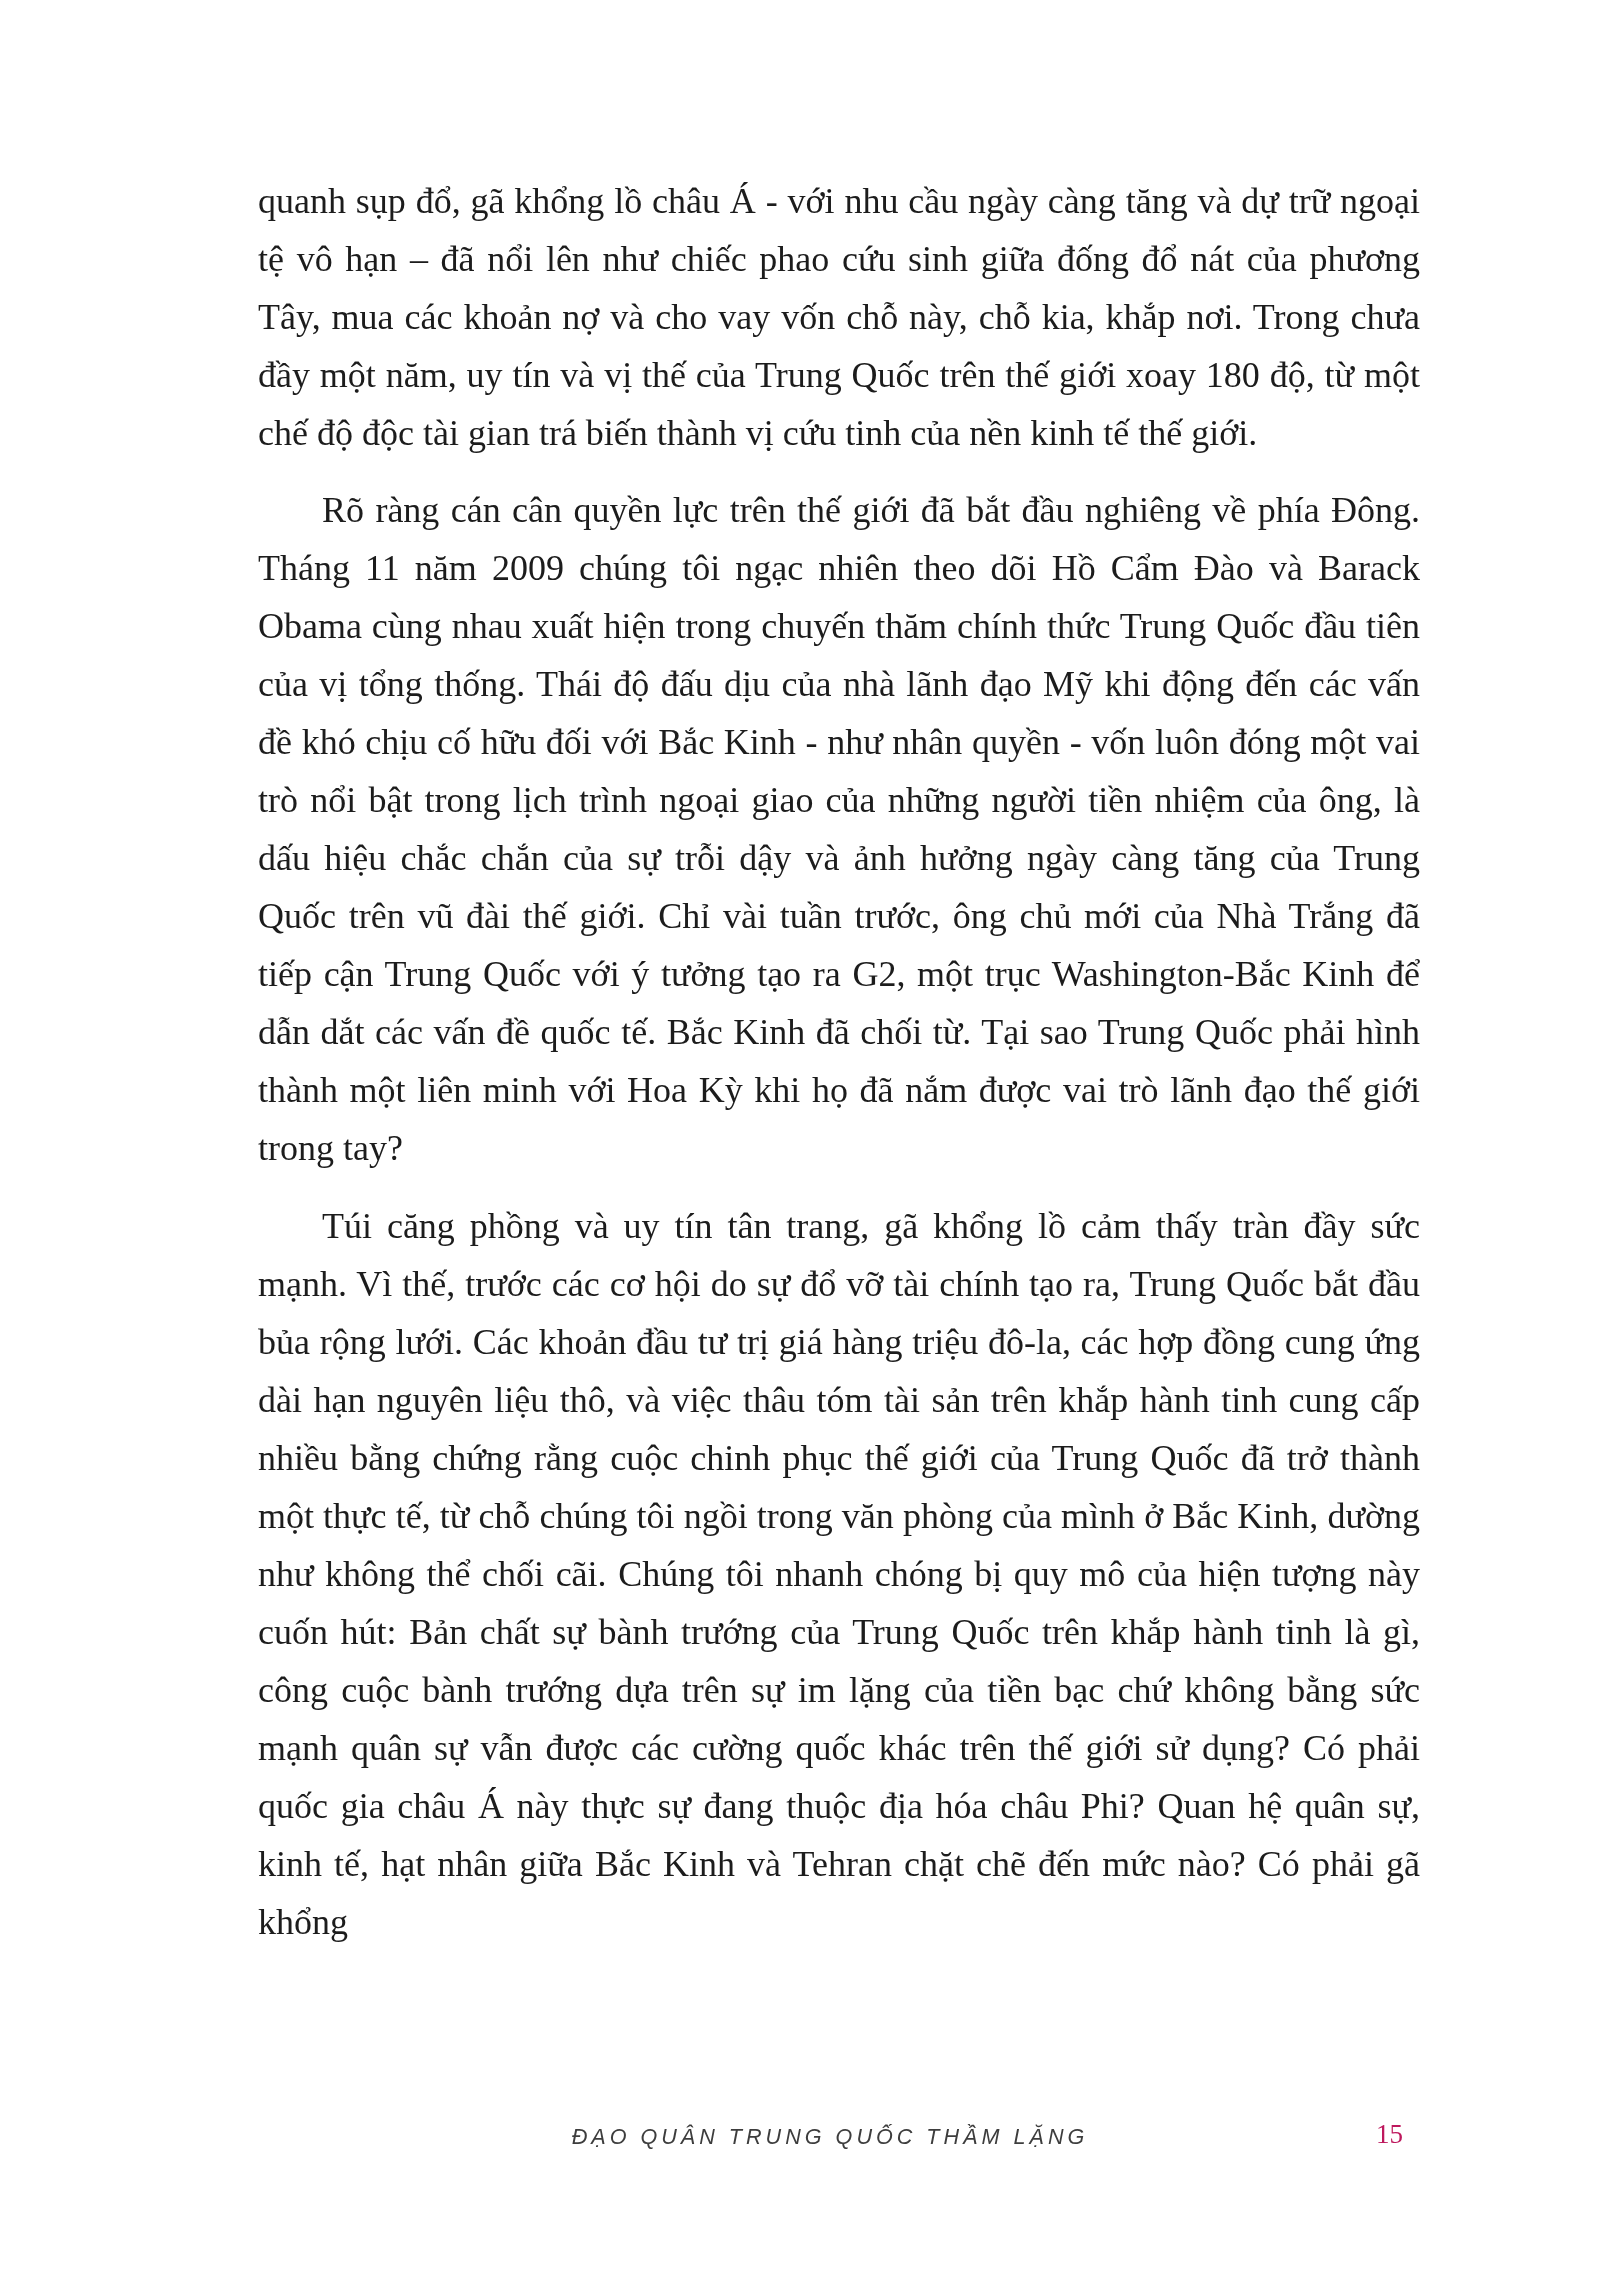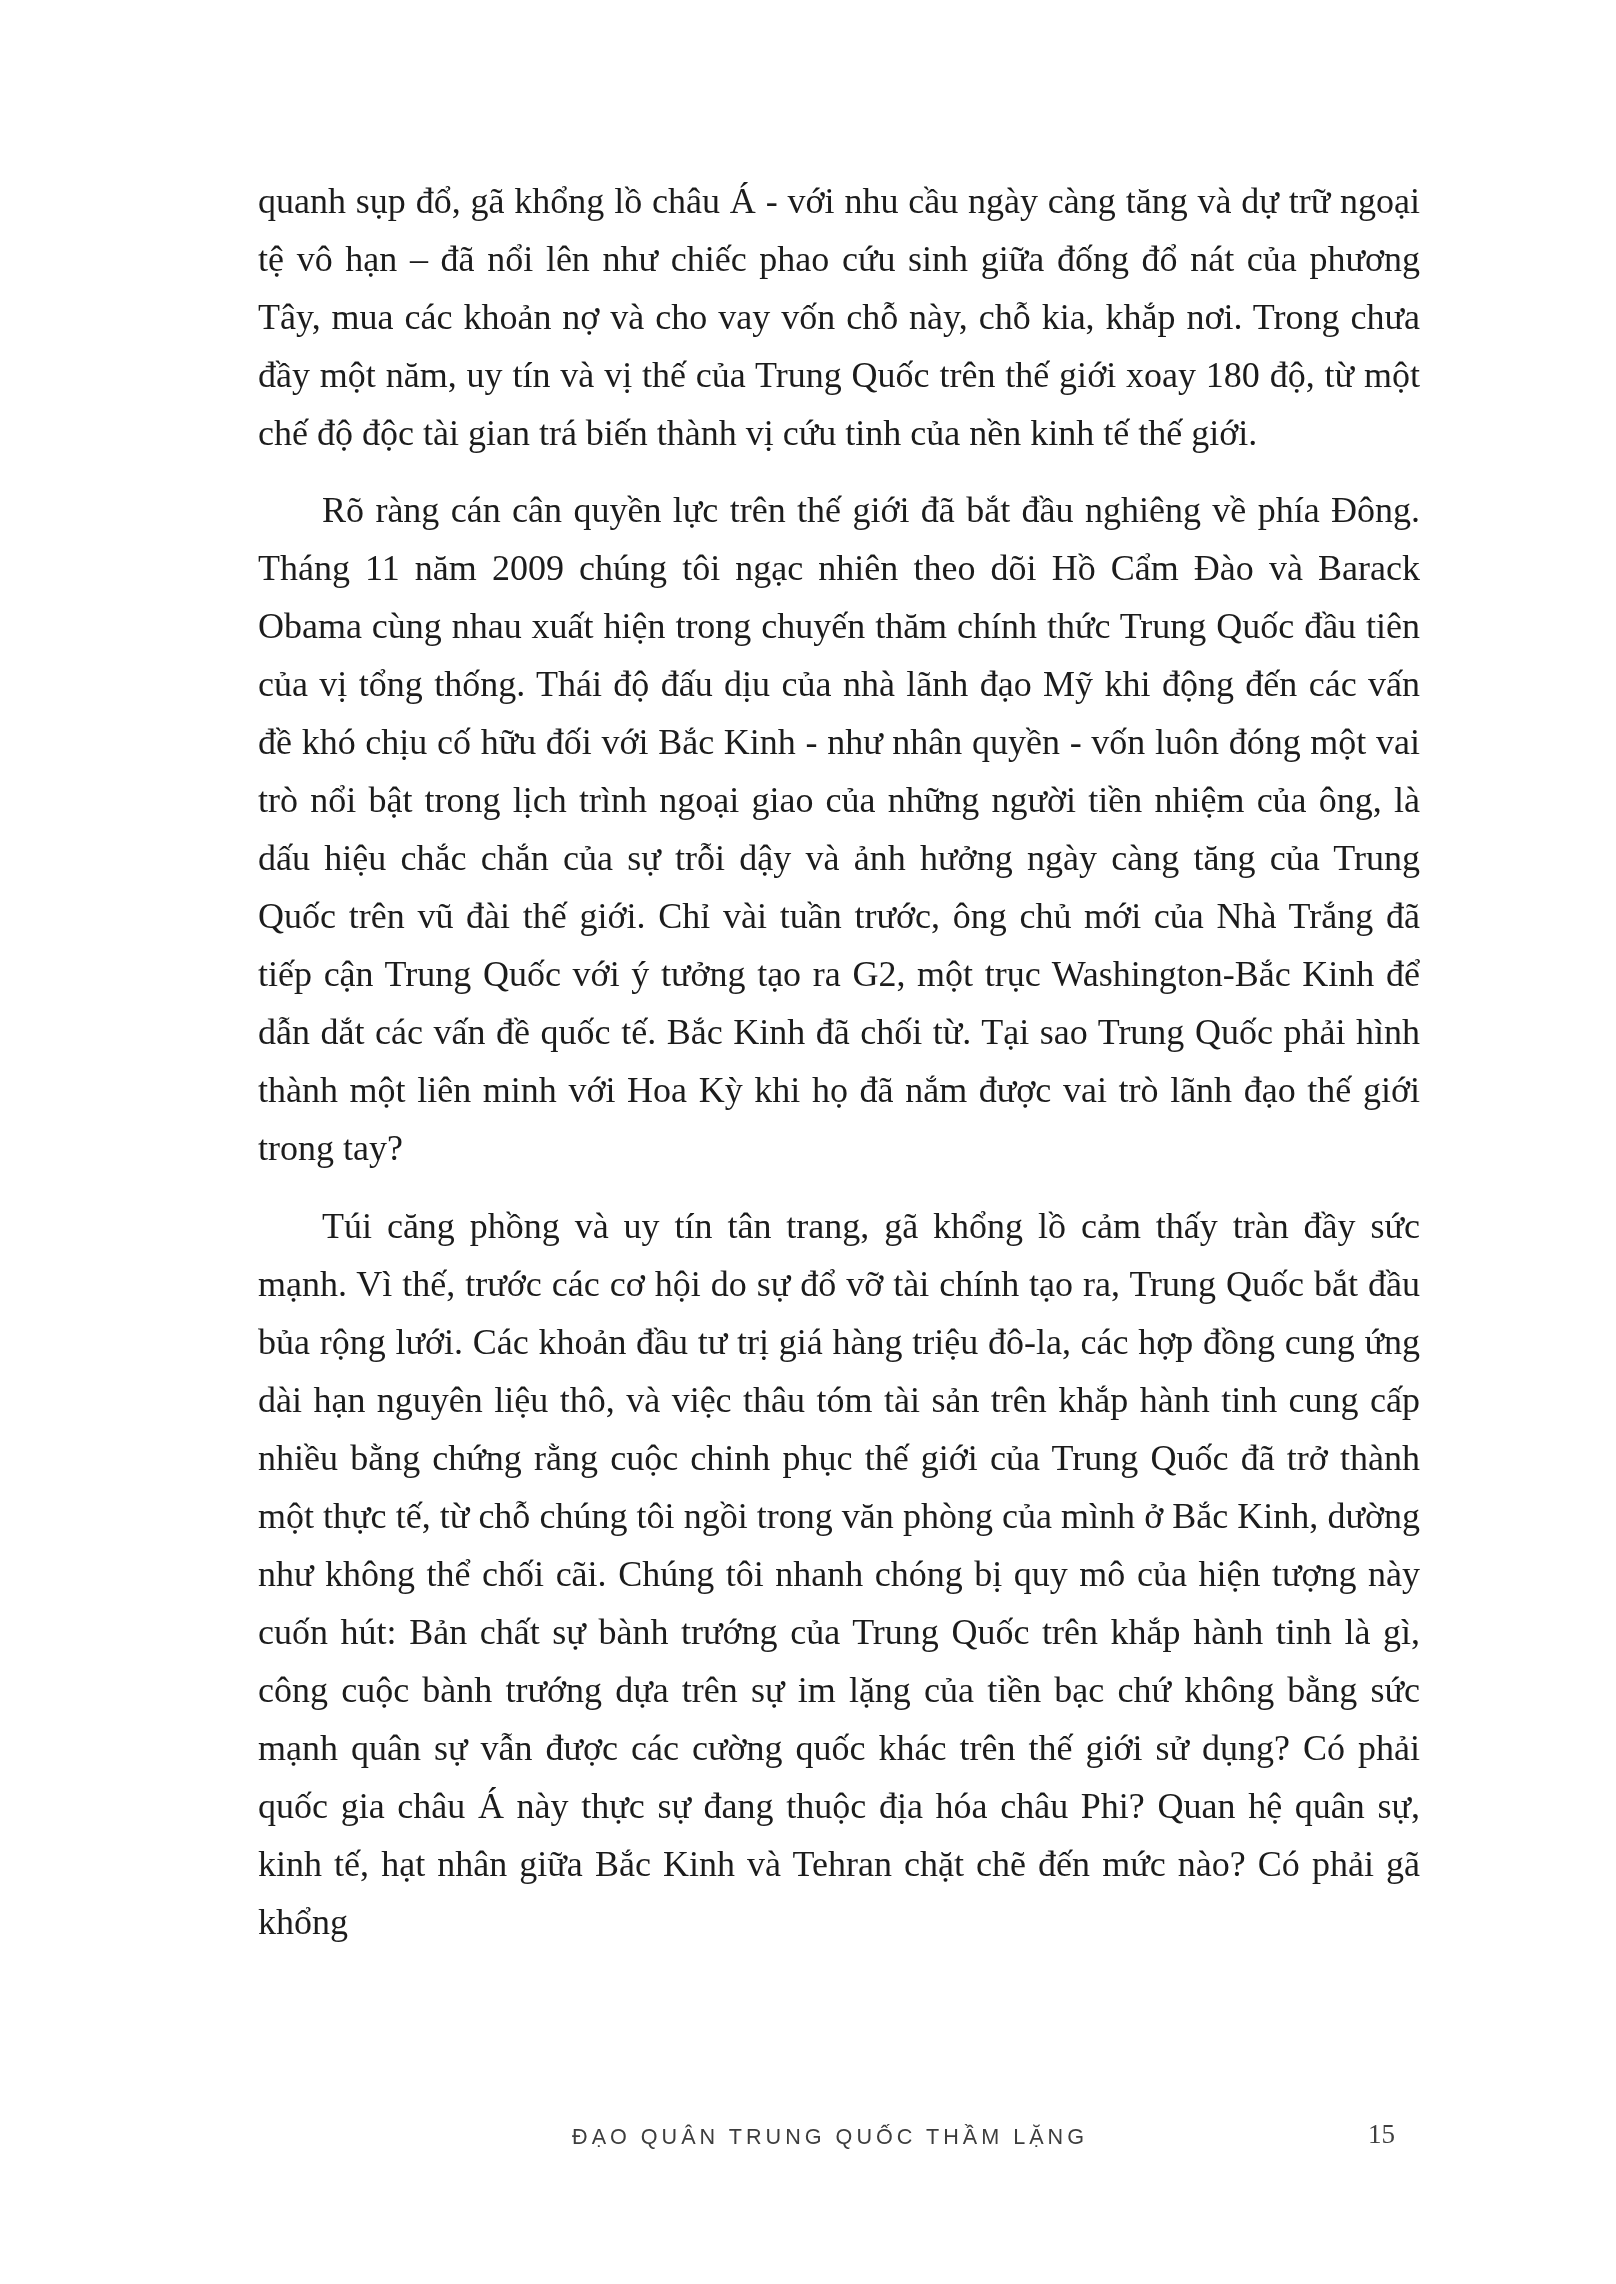--- a/index.html
+++ b/index.html
@@ -50,28 +50,29 @@
     position: absolute;
     left: 50%;
     transform: translateX(-50%);
     top: 4.5px;
     font-family: "Liberation Sans", sans-serif;
     font-size: 21.6px;
     font-weight: 500;
     letter-spacing: 4px;
     color: #3d3d3d;
     white-space: nowrap;
+    font-style: italic;
   }
   .page-number {
     position: absolute;
-    right: 16px;
+    right: 8px;
     top: 0;
     font-family: "Liberation Serif", serif;
     font-size: 27px;
-    color: #404040;
+    color: #be185d;
   }
 </style>
 </head>
 <body>
 
 <div class="page">
 
   <main class="text-block">
     <p class="para">quanh sụp đổ, gã khổng lồ châu Á - với nhu cầu ngày càng tăng và dự trữ ngoại tệ vô hạn – đã nổi lên như chiếc phao cứu sinh giữa đống đổ nát của phương Tây, mua các khoản nợ và cho vay vốn chỗ này, chỗ kia, khắp nơi. Trong chưa đầy một năm, uy tín và vị thế của Trung Quốc trên thế giới xoay 180 độ, từ một chế độ độc tài gian trá biến thành vị cứu tinh của nền kinh tế thế giới.</p>
     <p class="para indent">Rõ ràng cán cân quyền lực trên thế giới đã bắt đầu nghiêng về phía Đông. Tháng 11 năm 2009 chúng tôi ngạc nhiên theo dõi Hồ Cẩm Đào và Barack Obama cùng nhau xuất hiện trong chuyến thăm chính thức Trung Quốc đầu tiên của vị tổng thống. Thái độ đấu dịu của nhà lãnh đạo Mỹ khi động đến các vấn đề khó chịu cố hữu đối với Bắc Kinh - như nhân quyền - vốn luôn đóng một vai trò nổi bật trong lịch trình ngoại giao của những người tiền nhiệm của ông, là dấu hiệu chắc chắn của sự trỗi dậy và ảnh hưởng ngày càng tăng của Trung Quốc trên vũ đài thế giới. Chỉ vài tuần trước, ông chủ mới của Nhà Trắng đã tiếp cận Trung Quốc với ý tưởng tạo ra G2, một trục Washington-Bắc Kinh để dẫn dắt các vấn đề quốc tế. Bắc Kinh đã chối từ. Tại sao Trung Quốc phải hình thành một liên minh với Hoa Kỳ khi họ đã nắm được vai trò lãnh đạo thế giới trong tay?</p>

